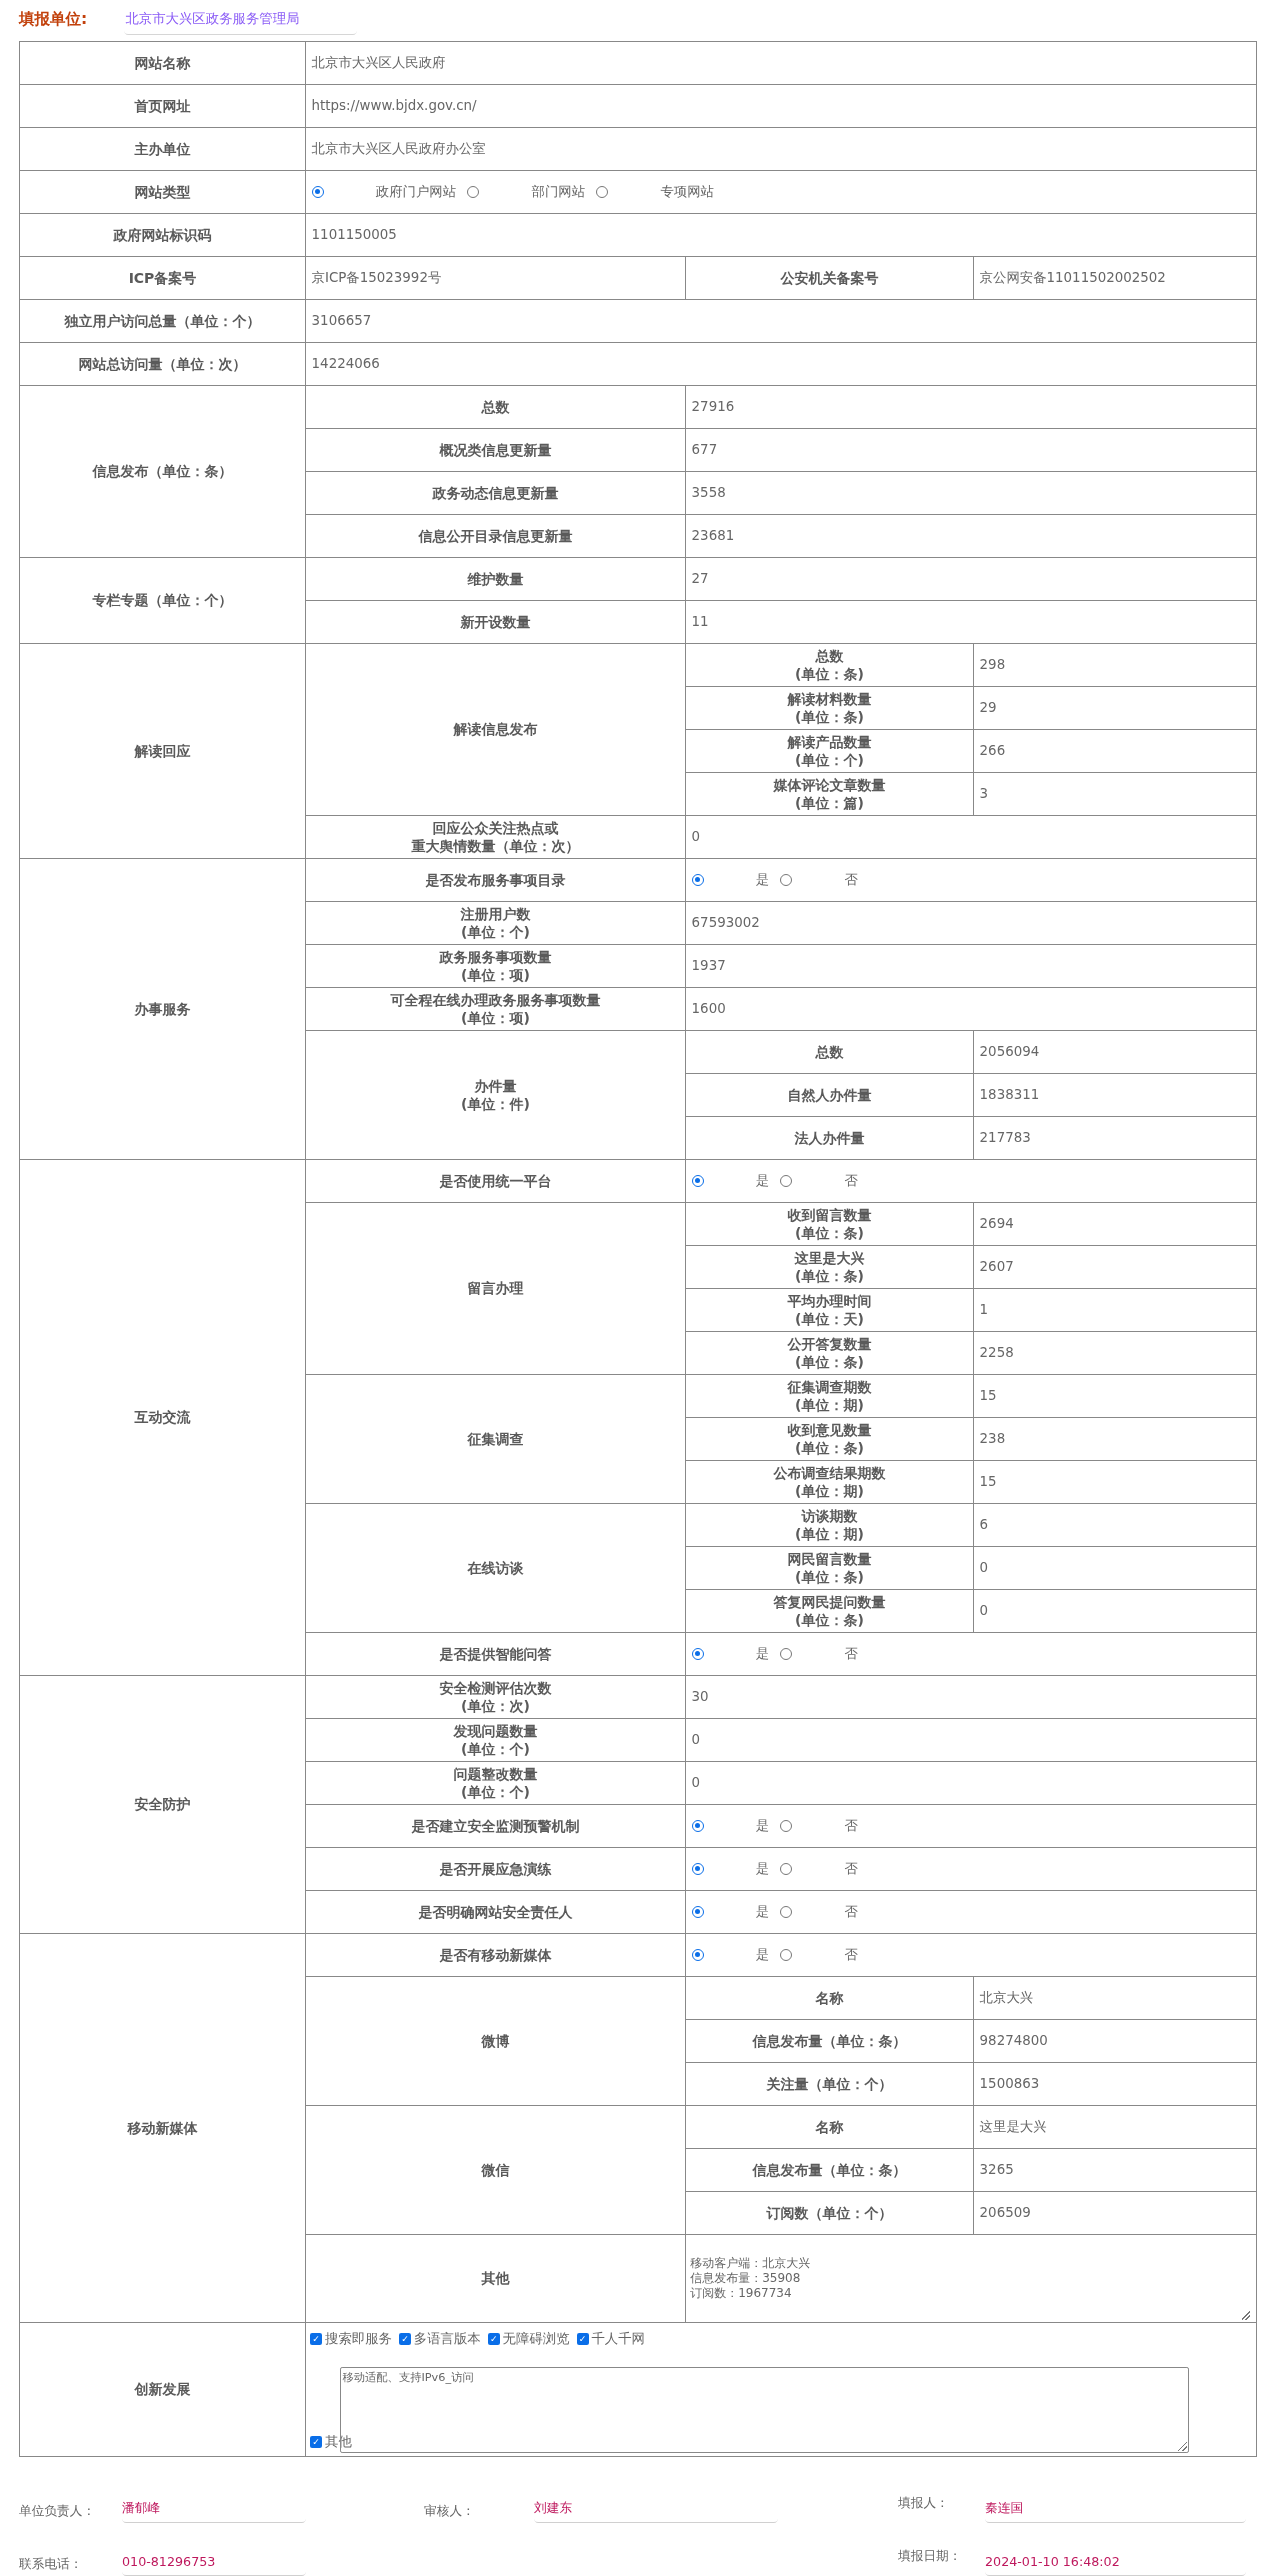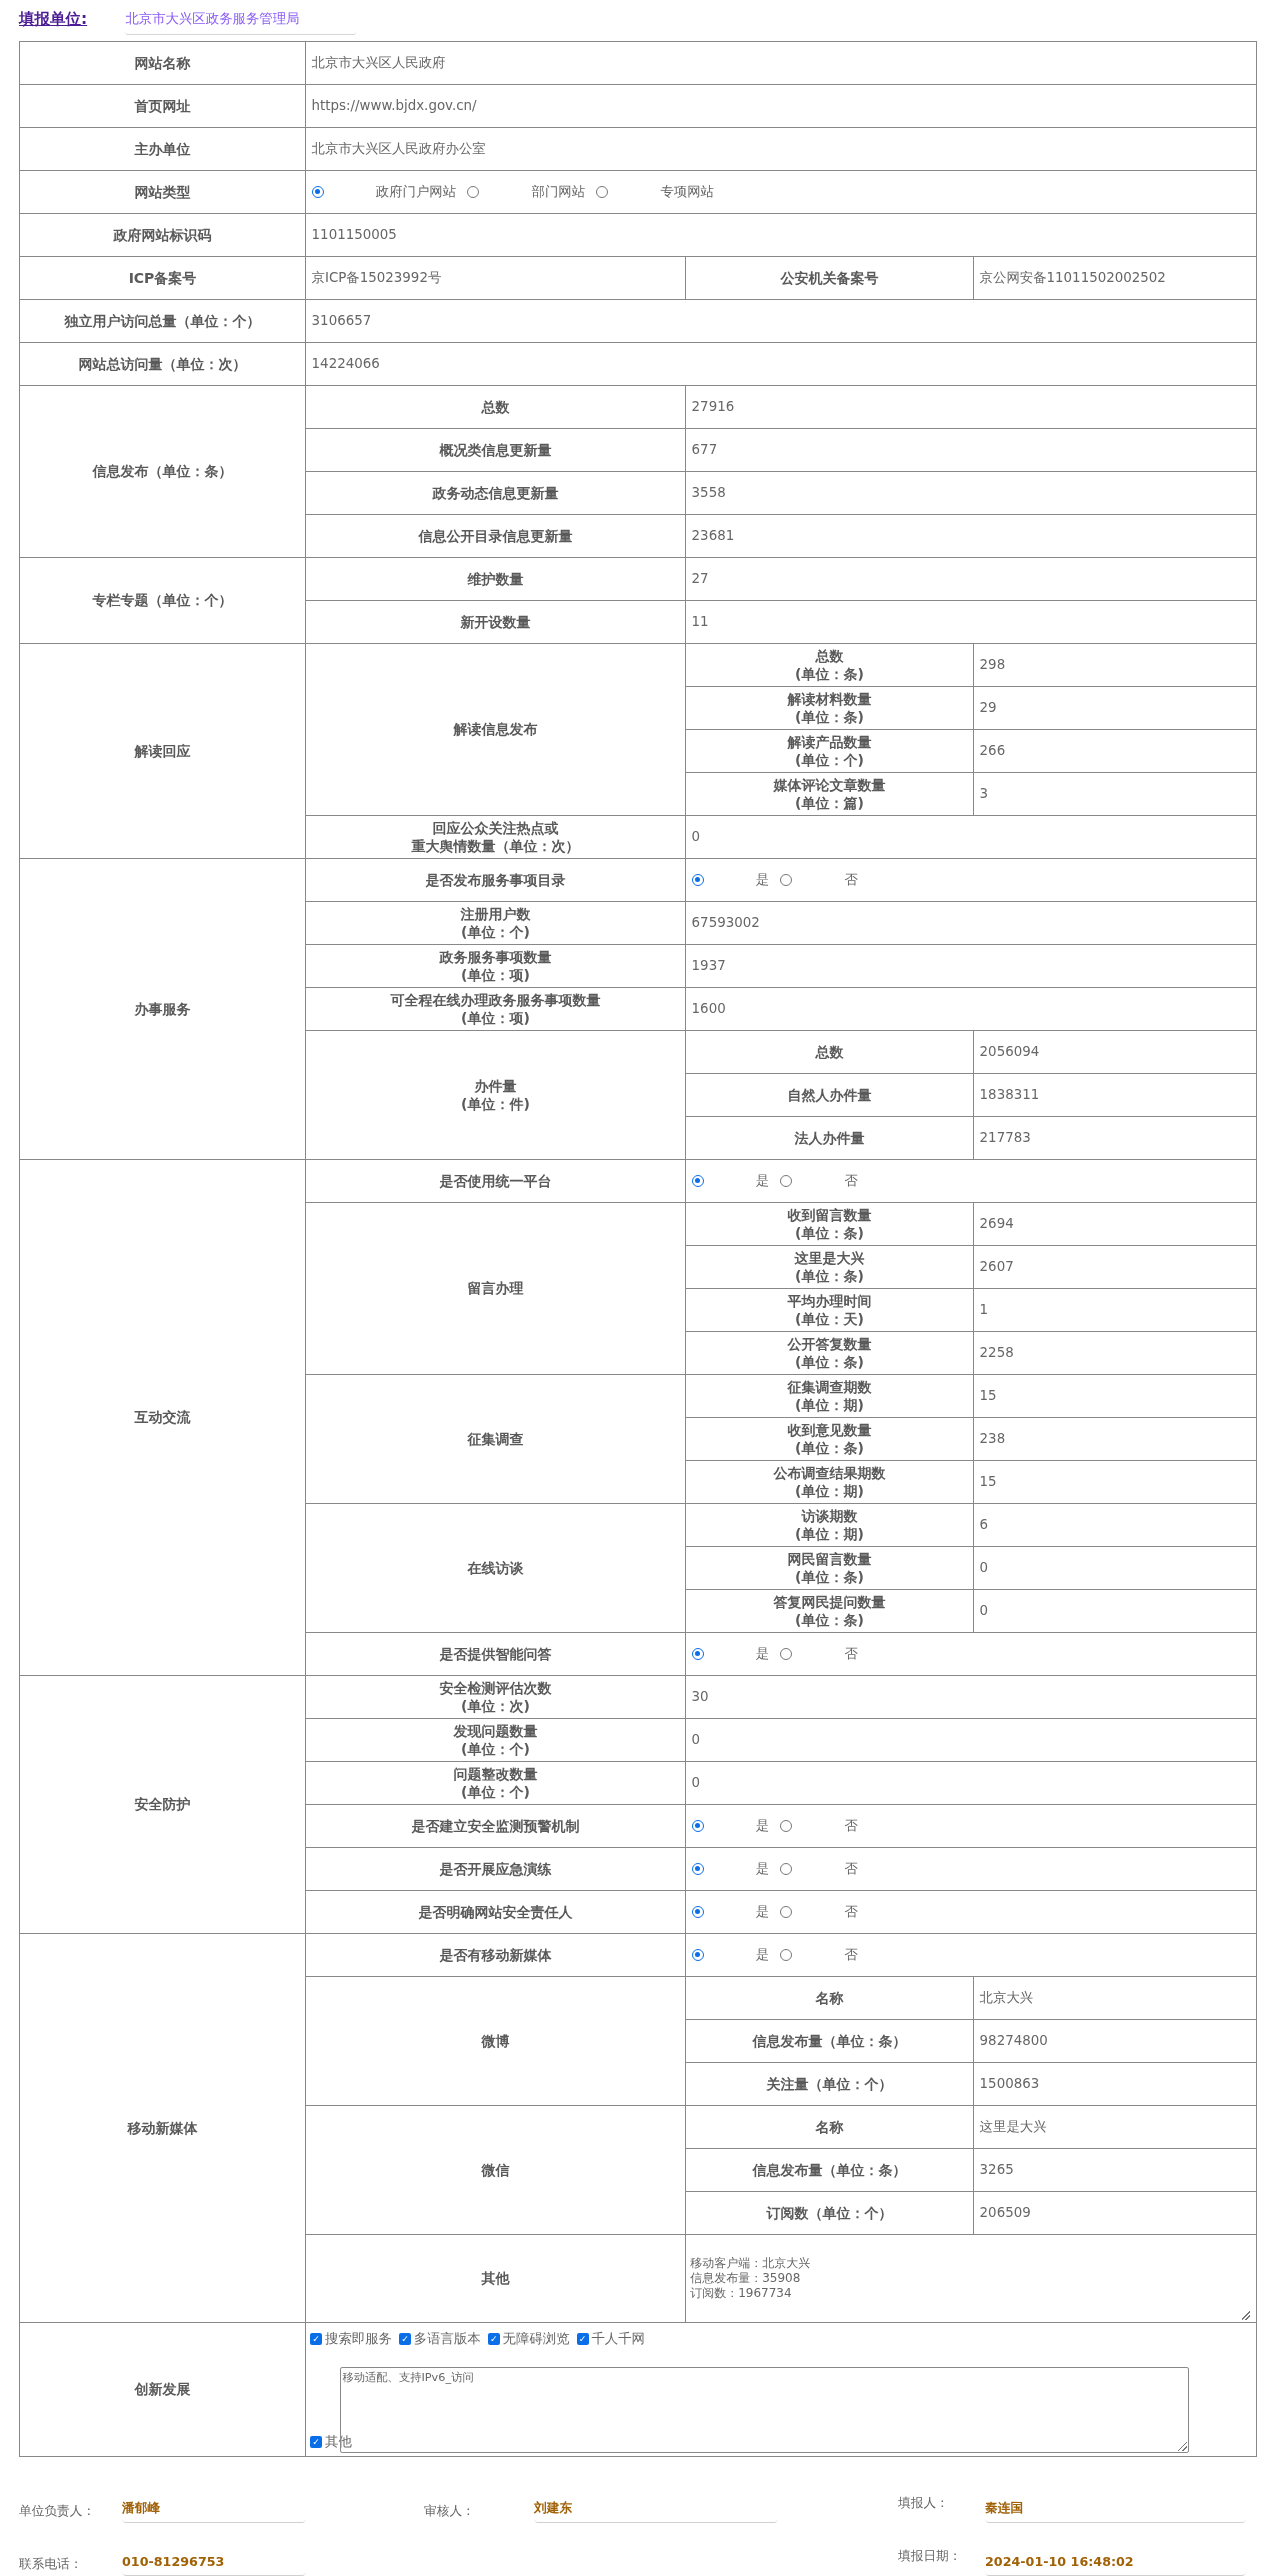--- a/index.html
+++ b/index.html
@@ -9,21 +9,21 @@
     font-family: "DejaVu Sans", "Liberation Sans", sans-serif;
     color: #666666;
     font-size: 13.4px;
   }
   .top {
     height: 41px;
     position: relative;
   }
   .top .lbl {
     position: absolute; left: 19px; top: 8.5px;
-    font-size: 15.5px; font-weight: bold; color: #4c1d95; text-decoration: underline;
+    font-size: 15.5px; font-weight: bold; color: #c2410c;
   }
   .top .val {
     position: absolute; left: 124px; top: 7px;
     width: 233px; height: 28px;
     border-bottom: 0.7px solid #d6d6d6; border-radius: 0 0 4.2px 4.2px;
     font-size: 13.4px; color: #8b5cf6; padding: 2.8px 1.4px; line-height: 17px;
   }
   table.form {
     position: absolute; left: 19px; top: 41px;
     width: 1237px;
@@ -66,22 +66,22 @@
     position: absolute; right: 1.4px; bottom: 1.4px; width: 8.5px; height: 8.5px;
     background: linear-gradient(135deg, transparent 45%, #777 45%, #777 55%, transparent 55%, transparent 70%, #777 70%, #777 80%, transparent 80%);
   }
   .innov-box {
     position: absolute; left: 34px; top: 44px; width: 849px; height: 86px;
     border: 1.1px solid #888; border-radius: 2.1px; font-size: 11.3px; color: #666; padding: 1.4px 1.4px;
   }
   .footer { position: absolute; left: 0; top: 2485px; width: 1266px; height: 91px; }
   .f-lbl { position: absolute; font-size: 12.7px; color: #666; }
   .f-val {
-    position: absolute; font-size: 12.7px; color: #a16207; height: 25.4px;
-    border-bottom: 0.7px solid #d0d0d0; border-radius: 0 0 4.2px 4.2px; padding-top: 2.8px; font-weight: bold;
+    position: absolute; font-size: 12.7px; color: #be185d; height: 25.4px;
+    border-bottom: 0.7px solid #d0d0d0; border-radius: 0 0 4.2px 4.2px; padding-top: 2.8px;
   }
 </style>
 </head>
 <body>
 
 <div class="top">
   <span class="lbl">填报单位:</span>
   <div class="val">北京市大兴区政务服务管理局</div>
 </div>
 

